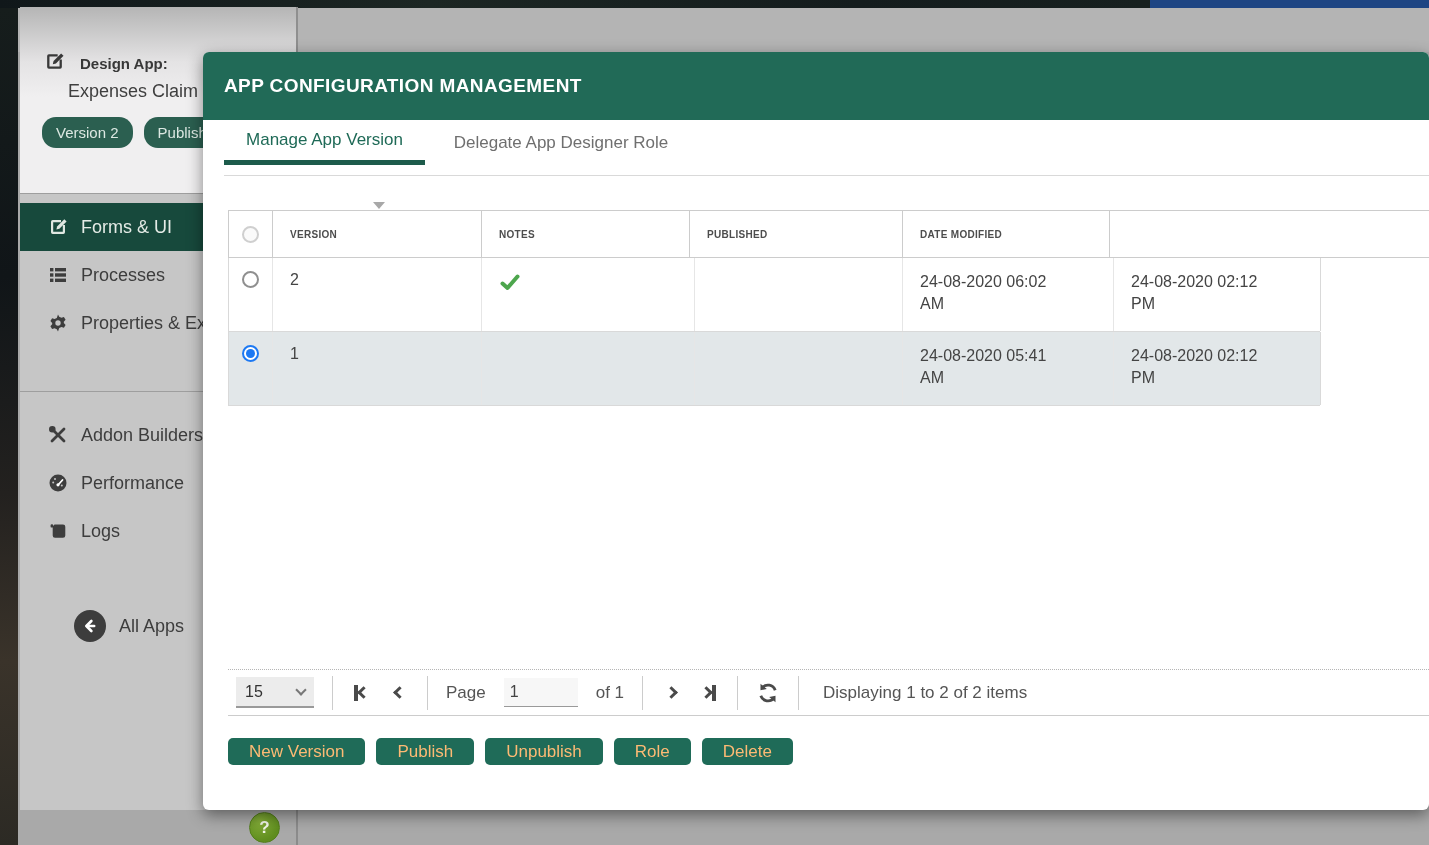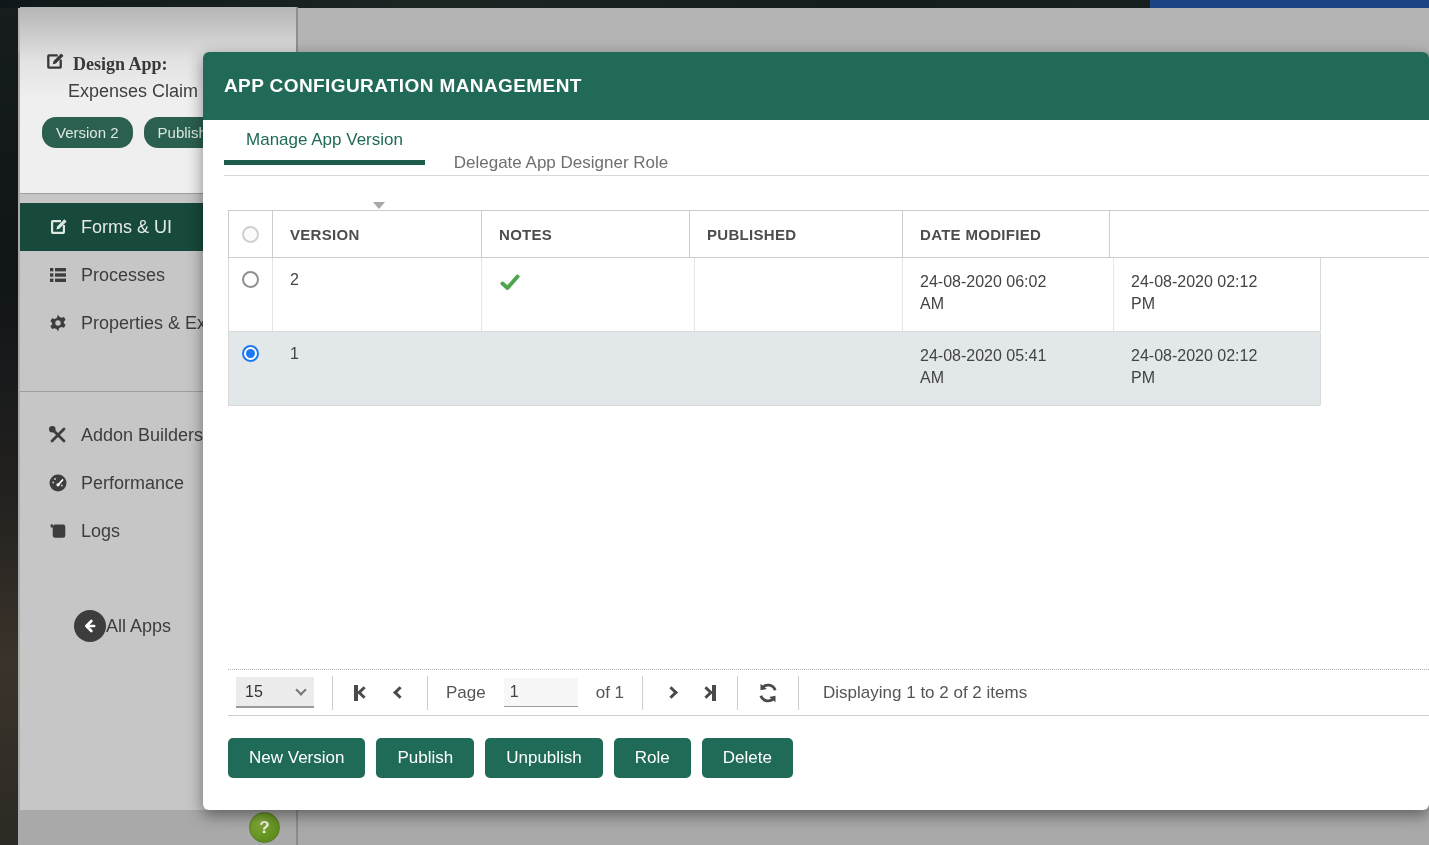--- a/index.html
+++ b/index.html
@@ -20,59 +20,59 @@
   
   .help-bubble { position:absolute; left:249px; top:812px; width:31px; height:31px; border-radius:50%;
     background:radial-gradient(circle at 35% 30%, #84ad39, #5f8d1e 70%); border:1px solid #547e1c;
     color:#f2f6ea; font-size:17px; font-weight:bold; display:flex; align-items:center; justify-content:center; z-index:7; }
 
   
   .sidebar { position:absolute; left:20px; top:7px; width:278px; height:838px; background:#c6c6c6;
     border-right:2px solid #8f8f8f; z-index:2; }
   .design-card { position:absolute; left:0; top:0; width:100%; height:186px;
     background:linear-gradient(180deg,#b5b5b5 0%,#e4e3e4 55px,#f0eff0 90px,#f0eff0 100%); }
-  .design-title { position:absolute; left:24px; top:44px; display:flex; align-items:center; gap:8px;
-    font-size:18px; font-weight:bold; color:#383838;font-family:Liberation Serif, serif; }
+  .design-title { position:absolute; left:24px; top:44px; display:flex; align-items:center; gap:15px;
+    font-size:15px; font-weight:bold; color:#383838; }
   .app-name { position:absolute; left:48px; top:74px; font-size:18px; color:#3f3f3f; white-space:nowrap; }
   .badges { position:absolute; left:22px; top:110px; display:flex; gap:11px; }
   .badge { background:#2b5f50; color:#dce8e2; font-size:15px; padding:7px 14px; border-radius:14px; white-space:nowrap; }
 
   .side-menu { position:absolute; left:0; top:186px; width:100%; height:199px;
     border-top:1px solid #9e9e9e; border-bottom:1px solid #9e9e9e; padding-top:9px; }
   .menu-item { height:48px; display:flex; align-items:center; gap:12px; padding-left:27px;
     font-size:18px; color:#3d3d3d; white-space:nowrap; cursor:pointer; }
   .menu-item .mi-icon { width:22px; height:22px; display:flex; align-items:center; justify-content:center; flex:0 0 22px; }
   .menu-item.active { background:#17493c; color:#e4ebe6; }
   .menu-item.active svg { fill:#dfe7e1; }
   .menu-item svg { fill:#3d3d3d; }
   .side-tools { position:absolute; left:0; top:404px; width:100%; }
-  .all-apps { position:absolute; left:54px; top:603px; display:flex; align-items:center; 
+  .all-apps { position:absolute; left:54px; top:603px; display:flex; align-items:center; gap:13px;
     font-size:18px; color:#3d3d3d; cursor:pointer; }
   .all-apps-circle { width:32px; height:32px; border-radius:50%; background:#3d3d3d;
     display:flex; align-items:center; justify-content:center; }
 
   
   .modal { position:absolute; left:203px; top:52px; width:1226px; height:758px; background:#ffffff;
     border-radius:6px; box-shadow:0 5px 16px rgba(0,0,0,.45); z-index:10; overflow:hidden;padding-left:23px; }
   .modal-header { position:absolute; left:0; top:0; width:100%; height:68px; background:#216a57; }
   .modal-title { position:absolute; left:21px; top:0; height:68px; display:flex; align-items:center;
     color:#ffffff; font-size:19px; font-weight:bold; letter-spacing:.4px; }
   .tabs { position:absolute; left:21px; top:68px; height:55px; display:flex; }
   .tab { height:45px; display:flex; align-items:center; justify-content:center; font-size:17px;
     color:#6f6f6f; cursor:pointer; }
   .tab.t1 { width:201px; }
-  .tab.t2 { width:272px;margin-top:20px; }
+  .tab.t2 { width:272px; }
   .tab.active { color:#1f6a57; border-bottom:5px solid #1d5b4b; }
   .tabs-line { position:absolute; left:21px; top:123px; width:1205px; height:1px; background:#d9d9d9; }
 
   
   .grid-head { position:absolute; left:25px; top:158px; width:1201px; height:48px; display:flex;
     border-top:1px solid #cccccc; border-bottom:1px solid #cccccc; border-left:1px solid #cccccc; background:#fff; }
   .hcell { border-right:1px solid #cccccc; display:flex; align-items:center; padding-left:17px;
-    font-size:15px; font-weight:bold; color:#4d4d4d; letter-spacing:.3px; cursor:pointer;text-align:right; }
+    font-size:10px; font-weight:bold; color:#4d4d4d; letter-spacing:.3px; cursor:pointer;text-align:right; }
   .hcell.spare { border-right:none; flex:1; }
   .c0 { width:44px; flex:0 0 44px; justify-content:center; padding-left:0; }
   .c1 { width:209px; flex:0 0 209px; }
   .c2 { width:213px; flex:0 0 213px; }
   .c3 { width:208px; flex:0 0 208px; }
   .c4 { width:211px; flex:0 0 211px; }
   .c5 { width:207px; flex:0 0 207px; }
   .sort-caret { position:absolute; left:170px; top:150px; width:0; height:0;
     border-left:6px solid transparent; border-right:6px solid transparent; border-top:7px solid #a8a8a8; }
 
@@ -104,21 +104,21 @@
   .chL { width:9px; height:9px; border-left:3px solid #4a4a4a; border-bottom:3px solid #4a4a4a; transform:rotate(45deg); }
   .chR { width:9px; height:9px; border-left:3px solid #4a4a4a; border-bottom:3px solid #4a4a4a; transform:rotate(225deg); }
   .pbar { width:3.5px; height:16px; background:#4a4a4a; }
   .page-input { width:74px; height:29px; border:none; outline:none; background:#f7f7f7;
     border-bottom:1px solid #9a9a9a; font-size:16px; color:#444; padding-left:6px;
     font-family:"Liberation Sans",sans-serif; }
   .status-text { margin-left:6px; color:#555; }
 
   
   .btn-row { position:absolute; left:25px; top:686px; display:flex; gap:11px; }
-  .abtn { height:40px; background:#1f6b58; color:#ffffff; font-size:17px; border:none; border-radius:5px;
+  .abtn { height:27px; background:#1f6b58; color:#fdba74; font-size:17px; border:none; border-radius:5px;
     padding:0 21px; cursor:pointer; font-family:"Liberation Sans",sans-serif; display:flex; align-items:center; }
 </style>
 </head>
 <body>
 
 <div class="stage">
 
   <div class="photo-strip"></div>
   <div class="blue-strip"></div>
   <div class="dark-edge"></div>

